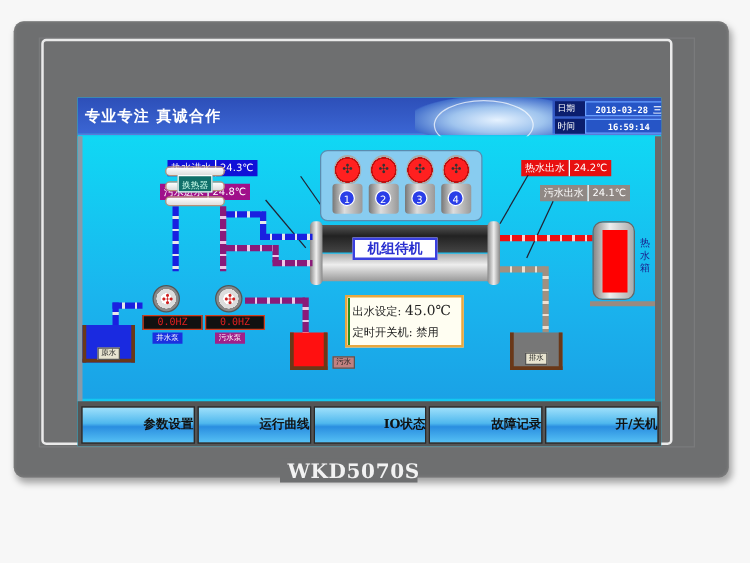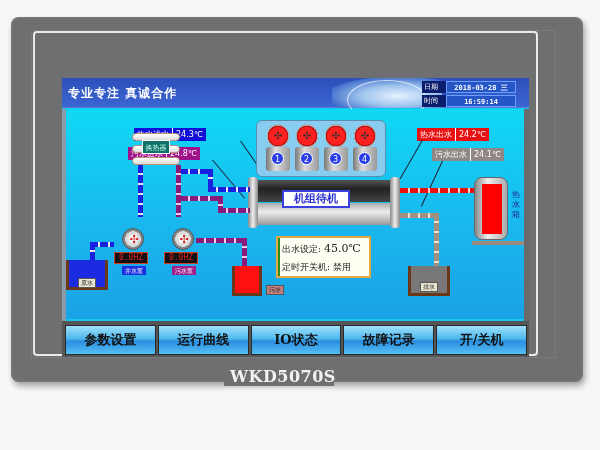--- a/index.html
+++ b/index.html
@@ -11,21 +11,21 @@
   .model-label { position:absolute; left:224px; top:306px; width:110px; text-align:center; background:#6e6f70;
     color:#f2f2f2; font-family:"DejaVu Serif", serif; font-weight:bold; font-size:16px; letter-spacing:0.5px; padding:0 6px; }
   .screen { position:absolute; left:62px; top:78px; width:467px; height:279px; background:#15c8f0; overflow:hidden; }
   .header { position:absolute; left:0; top:0; width:467px; height:30px;
     background:linear-gradient(#2d4fb8, #3b66d4); border-bottom:1px solid #5a7ad8; }
   .slogan { position:absolute; left:6px; top:7px; color:#fff; font-weight:bold; font-size:12px; letter-spacing:1px; }
   .globe { position:absolute; left:270px; top:0; width:110px; height:30px;
     background:radial-gradient(ellipse at 60% 60%, #e6f2ff 0%, #9fc4ee 40%, #4470cc 75%, transparent 78%); }
   .globe-grid { position:absolute; left:285px; top:2px; width:80px; height:40px; border-radius:50%;
     border:1px solid rgba(255,255,255,0.7); }
-  .datetime { position:absolute; left:360px; top:3px; }
+  .datetime { position:absolute; left:382px; top:3px; }
   .dt-row { display:flex; height:12px; margin-bottom:2px; }
   .dt-label { width:24px; background:#0b1e6e; color:#fff; font-size:7px; line-height:12px; padding-left:2px; font-family:"DejaVu Sans",sans-serif;}
   .dt-val { width:70px; background:#2655c6; color:#fff; font-size:7px; line-height:12px; text-align:center; border:1px solid #6aa0ff; font-family:"DejaVu Sans Mono",monospace;font-weight:bold;}
   .body-bg { position:absolute; left:0; top:31px; width:467px; height:210px;
     background:linear-gradient(180deg, #10d8f4 0%, #1ab5ee 60%, #1aa2e6 100%); }
   .tag { position:absolute; display:flex; height:13px; font-size:8px; line-height:13px; font-family:"DejaVu Sans",sans-serif; }
   .tag .l { padding:0 3px; color:#fff; }
   .tag .v { padding:0 3px; color:#fff; }
   .pipe-h, .pipe-v { position:absolute; }
   .pipe-h { height:5px; }
@@ -51,34 +51,34 @@
   .status-box { position:absolute; left:220px; top:112px; width:68px; height:18px; background:#fff; border:2px solid #3a40e0;
     color:#2a30d0; font-weight:bold; font-size:11px; text-align:center; line-height:14px; }
   .set-box { position:absolute; left:214px; top:158px; width:95px; height:42px; background:#fffef2;
     border:2px solid #e8a840; box-shadow: inset 2px 0 0 #2a8a20; font-size:9px; color:#222; padding:2px 4px; }
   .set-box div { height:18px; line-height:18px; white-space:nowrap; }
   .tank { position:absolute; border:3px solid #6a3818; border-top:none; }
   .pump-wrap { position:absolute; width:38px; height:42px; }
   .pump-circle { position:absolute; left:4px; top:0; width:22px; height:22px; border-radius:50%;
     background:radial-gradient(circle,#ffffff 0 30%, #ddd 31% 55%, #888 56%); border:1px solid #555; }
   .pump-circle span { position:absolute; left:0; top:0; width:22px; text-align:center; line-height:22px; font-size:11px; color:#d02020; }
-  .hz { position:absolute; top:24px; left:-4px; width:34px; height:12px; background:#111; border:1px solid #d04020; color:#e02020;
+  .hz { position:absolute; top:24px; left:-4px; width:48px; height:12px; background:#111; border:1px solid #d04020; color:#e02020;
     font-size:8px; line-height:10px; text-align:center; font-family:"DejaVu Sans Mono",monospace; }
   .plabel { position:absolute; font-size:6px; line-height:9px; color:#fff; padding:0 3px; font-family:"DejaVu Sans",sans-serif; }
   .small-tag { position:absolute; font-size:6px; background:#e8e4d0; border:1px solid #555; color:#222; padding:0 2px; line-height:8px; font-family:"DejaVu Sans",sans-serif; }
   .hx { position:absolute; left:70px; top:55px; width:48px; height:16px; }
   .hx-coil { position:absolute; left:0; width:48px; height:8px; border-radius:4px; background:linear-gradient(#fff,#ddd); border:1px solid #b89078; }
   .hx-label { position:absolute; left:10px; top:7px; width:28px; height:14px; background:#10706a; color:#cfe; font-size:7px; text-align:center; line-height:14px; border:1px solid #fff; font-family:"DejaVu Sans",sans-serif;}
   .hot-tank { position:absolute; left:412px; top:99px; width:34px; height:63px; border-radius:8px;
     background:linear-gradient(90deg,#888,#eee 40%,#aaa); border:1px solid #666; }
   .hot-tank .fill { position:absolute; left:7px; top:6px; width:20px; height:50px; background:#ff0000; }
   .hot-label { position:absolute; left:450px; top:112px; width:10px; font-size:8px; color:#1a1a8a; line-height:10px; font-family:"DejaVu Sans",sans-serif; }
   .navbar { position:absolute; left:0; top:243px; width:467px; height:36px; background:#555; display:flex; padding:4px 2px 2px 3px; gap:2px; }
   .nav-btn { flex:1; height:30px; background:linear-gradient(180deg,#9fe0fb 0%, #4fb8ee 45%, #2a8ee0 55%, #55c0f4 100%);
-    border:1px solid #2a2a2a; color:#111; font-weight:bold; font-size:13px; text-align:center; line-height:28px; cursor:pointer; }
+    border:1px solid #2a2a2a; color:#111; font-weight:bold; font-size:10px; text-align:right; line-height:28px; cursor:pointer; }
   .left-strip { position:absolute; left:0; top:31px; width:4px; height:212px; background:#8a9aa8; }
   .right-strip { position:absolute; left:462px; top:31px; width:5px; height:212px; background:#6a6a6a; }
 </style>
 </head>
 <body>
 
 <div class="device">
   <div class="device-inner"></div>
 </div>
 <div class="frame-line"></div>

